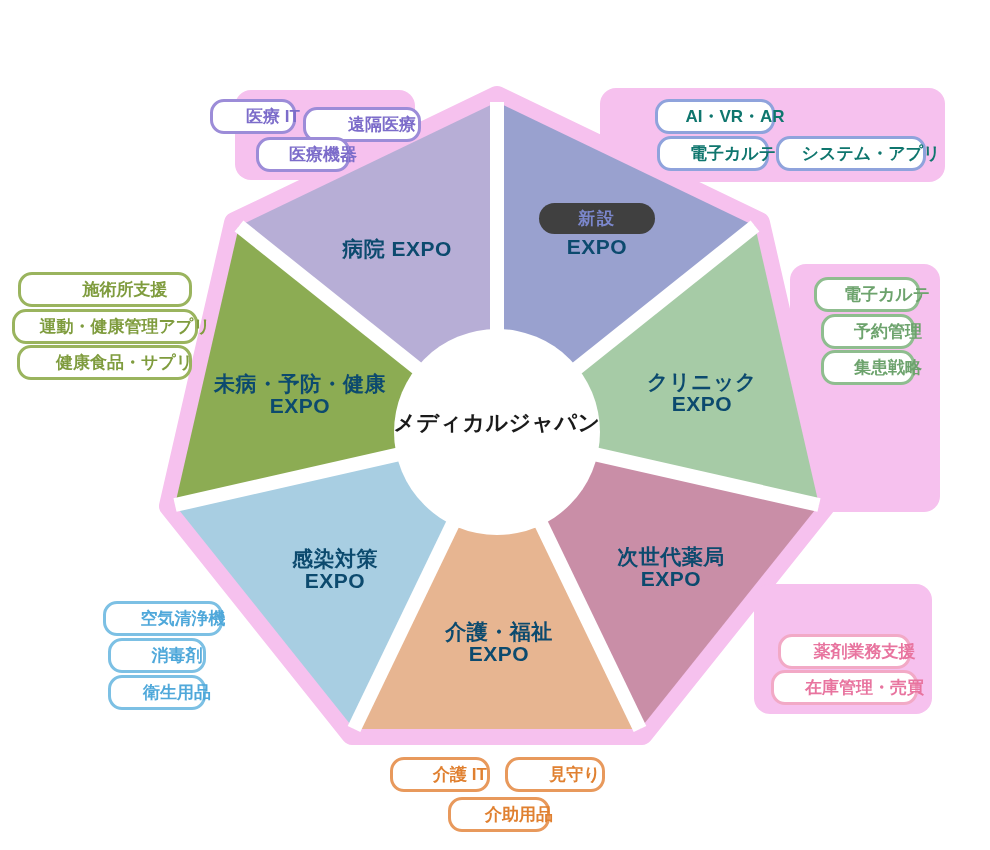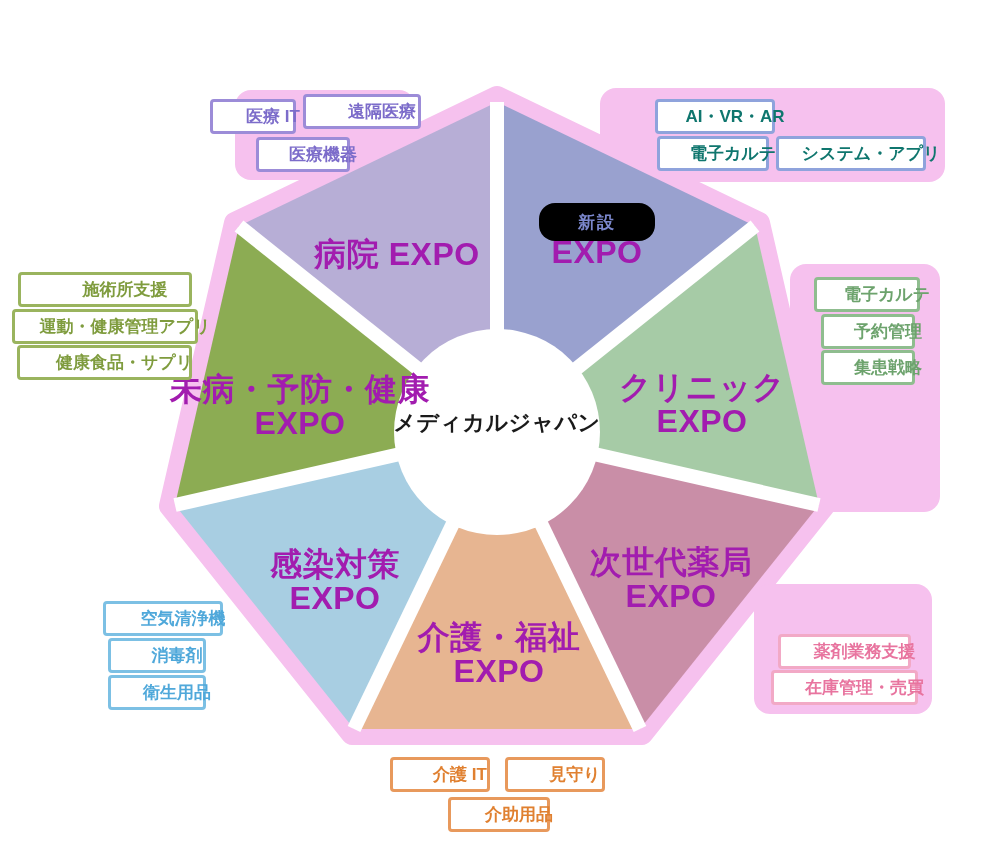--- a/index.html
+++ b/index.html
@@ -7,56 +7,56 @@
     position:relative;
     width:990px;height:850px;
     background:#ffffff;
     font-family:"Liberation Sans","DejaVu Sans",sans-serif;
     overflow:hidden;
   }
   #diagram-svg{position:absolute;left:0;top:0;}
   .seg-label{
     position:absolute;
     text-align:center;
-    color:#a21caf;
+    color:#0c4a6e;
     font-weight:800;
-    font-size:32px;
+    font-size:21px;
     line-height:1.05;
     letter-spacing:0.5px;
     white-space:nowrap;
   }
   .seg-label span{display:block;}
   .center-label{
     position:absolute;
     left:377px;top:408px;width:240px;
     text-align:center;
     color:#1a1a1a;
     font-weight:800;
     font-size:22px;
     letter-spacing:0.5px;
     white-space:nowrap;
   }
   .badge-new{
     position:absolute;
-    left:539px;top:203px;width:116px;height:38px;
-    background:#000000;
+    left:539px;top:203px;width:116px;height:31px;
+    background:#404040;
     border-radius:16px;
     display:flex;align-items:center;justify-content:center;
     color:#7b87cc;
     font-weight:800;
     font-size:17px;
     letter-spacing:2px;
   }
   .tag{
     position:absolute;
     height:35px;
     box-sizing:border-box;
     background:#ffffff;
     border:3px solid;
-    border-radius:4px;
+    border-radius:14px;
     display:flex;align-items:center;justify-content:center;
     font-weight:700;
     font-size:17px;
     white-space:nowrap;
     letter-spacing:0px;
     padding-left:40px;
   }
   .tag.g-hospital{border-color:#9c8cd8;color:#7c6cca;}
   .tag.g-dx{border-color:#8fa3dc;color:#0f766e;}
   .tag.g-clinic{border-color:#8fbd8f;color:#6da36d;}
@@ -129,21 +129,21 @@
     <span>EXPO</span>
   </div>
   <div class="seg-label" style="left:272px;top:238px;width:250px;">
     <span>病院 EXPO</span>
     <span></span>
   </div>
 
   <div class="center-label">メディカルジャパン</div>
 
   <div class="tag g-hospital" style="left:210px;top:99px;width:86px;">医療 IT</div>
-  <div class="tag g-hospital" style="left:303px;top:94px;width:118px;">遠隔医療</div>
+  <div class="tag g-hospital" style="left:303px;top:107px;width:118px;">遠隔医療</div>
   <div class="tag g-hospital" style="left:256px;top:137px;width:94px;">医療機器</div>
 
   <div class="tag g-dx" style="left:655px;top:99px;width:120px;">AI・VR・AR</div>
   <div class="tag g-dx" style="left:657px;top:136px;width:112px;">電子カルテ</div>
   <div class="tag g-dx" style="left:776px;top:136px;width:150px;">システム・アプリ</div>
 
   <div class="tag g-clinic" style="left:814px;top:277px;width:106px;">電子カルテ</div>
   <div class="tag g-clinic" style="left:821px;top:314px;width:94px;">予約管理</div>
   <div class="tag g-clinic" style="left:821px;top:350px;width:94px;">集患戦略</div>
 

